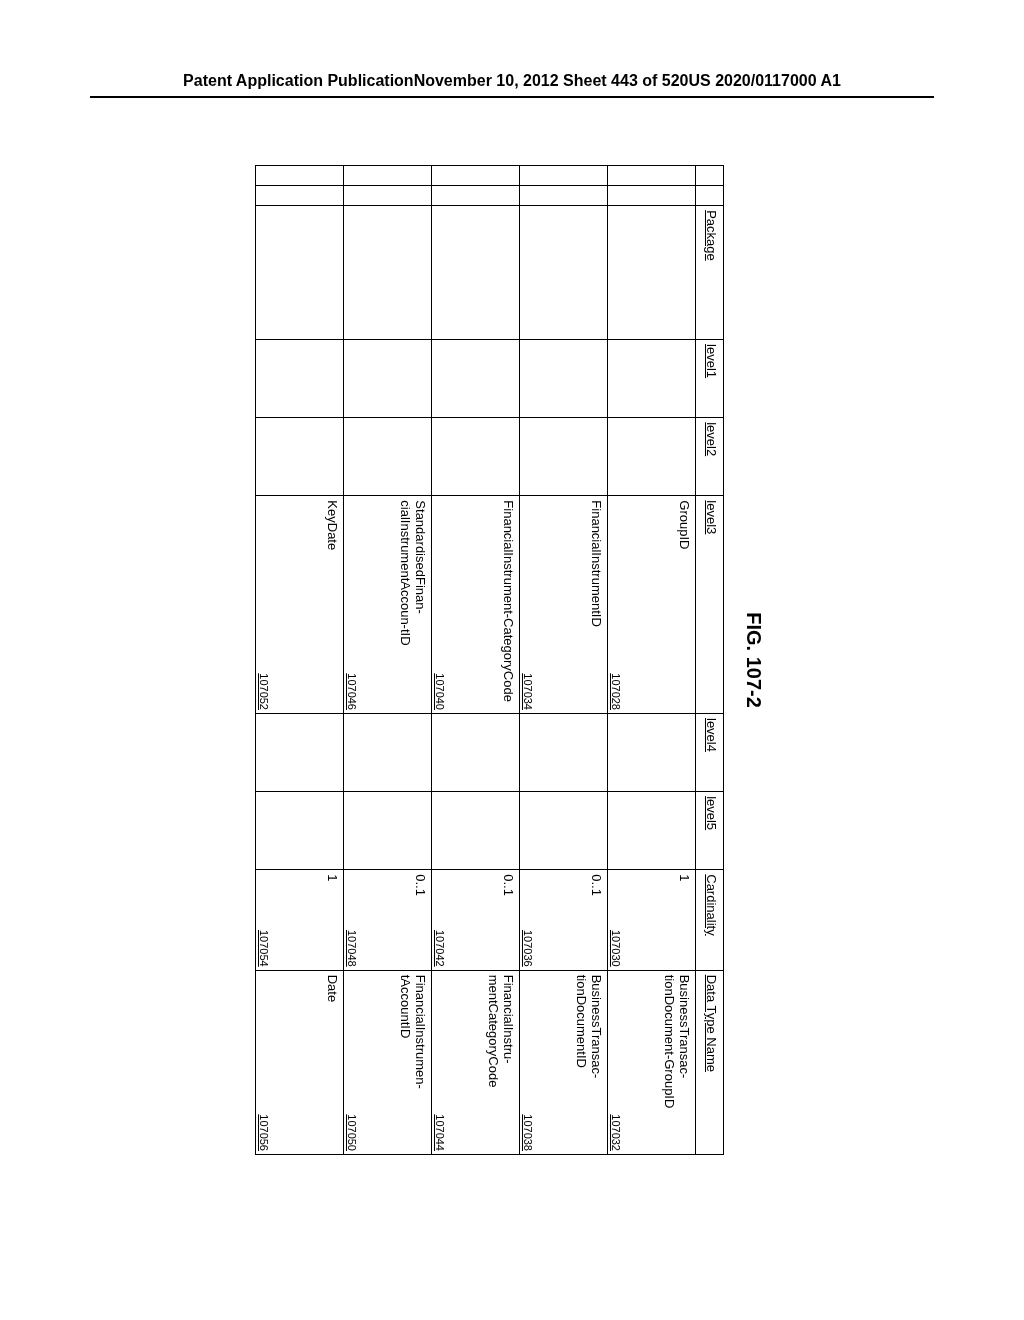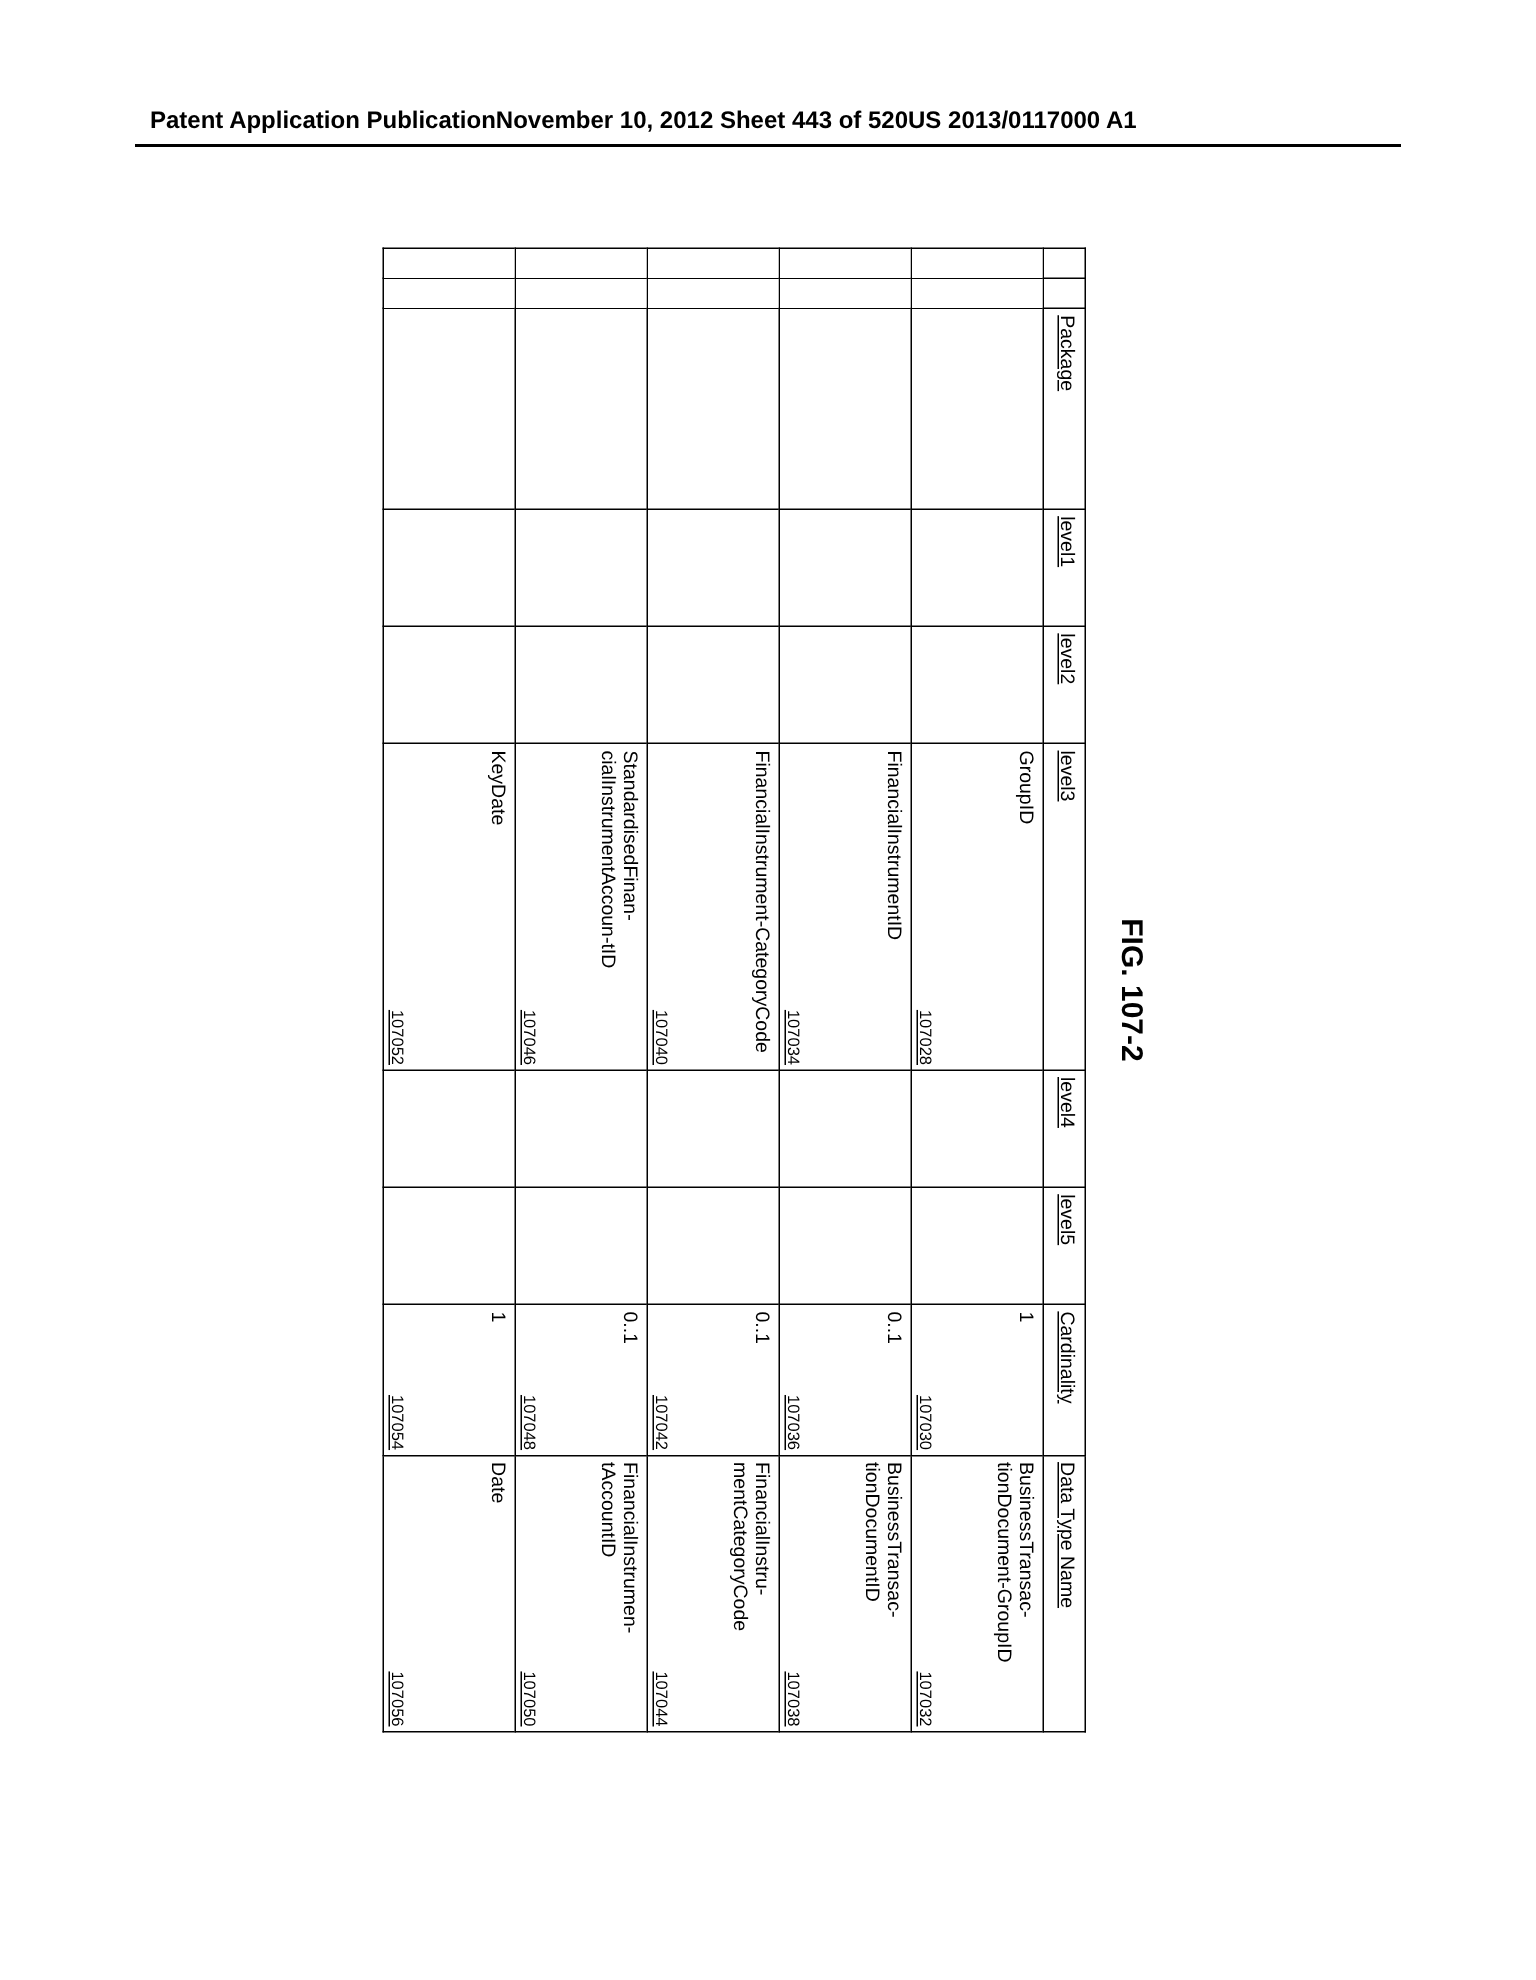--- a/index.html
+++ b/index.html
@@ -18,21 +18,21 @@
     box-sizing: border-box;
   }
   .header {
     position: absolute;
     top: 72px;
     left: 0;
     width: 100%;
     padding: 0 100px;
     box-sizing: border-box;
     display: flex;
-    justify-content: flex-start;
+    justify-content: center;
     font-size: 16px;
     font-weight: bold;
   }
   .header-line {
     position: absolute;
     top: 96px;
     left: 90px;
     right: 90px;
     border-top: 2px solid #000;
   }
@@ -107,21 +107,21 @@
   }
 </style>
 </head>
 <body>
 
 <div class="page">
 
   <div class="header">
     <span>Patent Application Publication</span>
     <span>November 10, 2012  Sheet 443 of 520</span>
-    <span>US 2013/0117000 A1</span>
+    <span>US 2020/0117000 A1</span>
   </div>
   <div class="header-line"></div>
 
   <div class="figure-wrap">
     <div class="figure-inner">
 
       <div class="fig-title">FIG. 107-2</div>
 
       <table class="spec">
         <colgroup>

